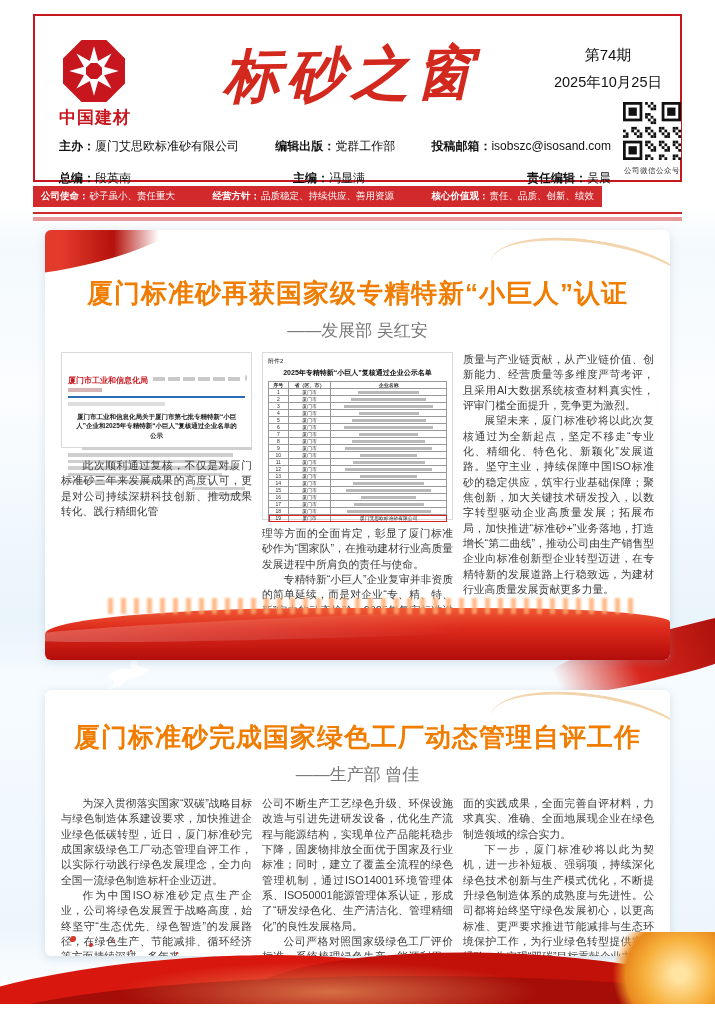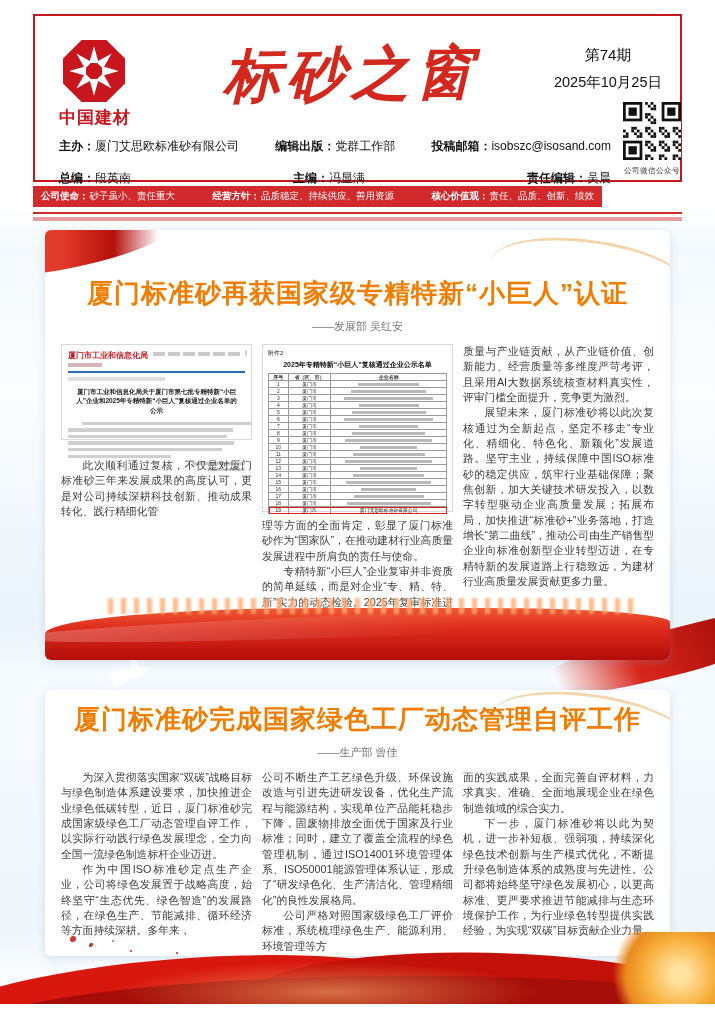--- a/index.html
+++ b/index.html
@@ -45,30 +45,30 @@
   .card1 { top:230px; height:430px; }
   .card2 { top:690px; height:266px; }
   .corner-ribbon { position:absolute; top:-18px; left:-52px; width:200px; height:52px;
           background:linear-gradient(100deg,#e23a2b 35%,#b5120c 60%,rgba(181,18,12,0) 82%);
           transform:rotate(-10deg); border-radius:0 0 70% 30%; }
   .gold-swirl { position:absolute; top:10px; right:-20px; width:200px; height:70px;
           border-radius:50%; border-top:3px solid rgba(233,179,106,.55); transform:rotate(8deg); }
   .a-title { position:relative; text-align:center; font-size:26px; font-weight:bold; color:#f07c00;
           letter-spacing:1px; }
   .card1 .a-title { margin-top:46px; }
-  .card2 .a-title { margin-top:12px; }
-  .a-byline { text-align:center; font-size:11px; color:#777; margin-top:8px; }
+  .card2 .a-title { margin-top:30px; }
+  .a-byline { text-align:center; font-size:17px; color:#777; margin-top:8px; }
   .cols { display:flex; gap:10px; margin:10px 16px 0 16px; }
   .col { width:197px; overflow:hidden; }
   .card1 .col { height:306px; }
   .card2 .col { height:188px; }
   .col p { font-size:10.8px; line-height:1.42; color:#3b3b3b; text-align:justify; }
   .col p.indent { text-indent:2em; }
   
-  .shot { border:1px solid #d9d9d9; background:#fff; height:96px; margin-bottom:18px; padding:5px 6px; }
+  .shot { border:1px solid #d9d9d9; background:#fff; height:96px; margin-bottom:10px; padding:22px 6px; }
   .shot-head { display:flex; align-items:flex-start; gap:5px; border-bottom:2px solid #2b6cb5; padding-bottom:4px; }
   .site-name { color:#c8161e; font-weight:bold; font-size:8px; white-space:nowrap; }
   .site-sub  { width:34px; height:4px; background:#d8b5b5; margin-top:2px; }
   .nav-bars { display:flex; gap:3px; margin-top:2px; flex:1; }
   .nav-bars i { display:block; width:12px; height:4px; background:#c9c9c9; }
   .search-pill { width:26px; height:6px; border:1px solid #ccc; border-radius:3px; }
   .crumb { width:55%; height:3.5px; background:#dedede; margin:4px 0 6px 0; }
   .doc-title { font-size:6.5px; font-weight:bold; color:#222; text-align:center; line-height:1.5; padding:0 6px; }
   .doc-body { margin-top:6px; }
   .doc-body i { display:block; height:3.2px; background:#cfcfcf; margin-bottom:3.4px; }

